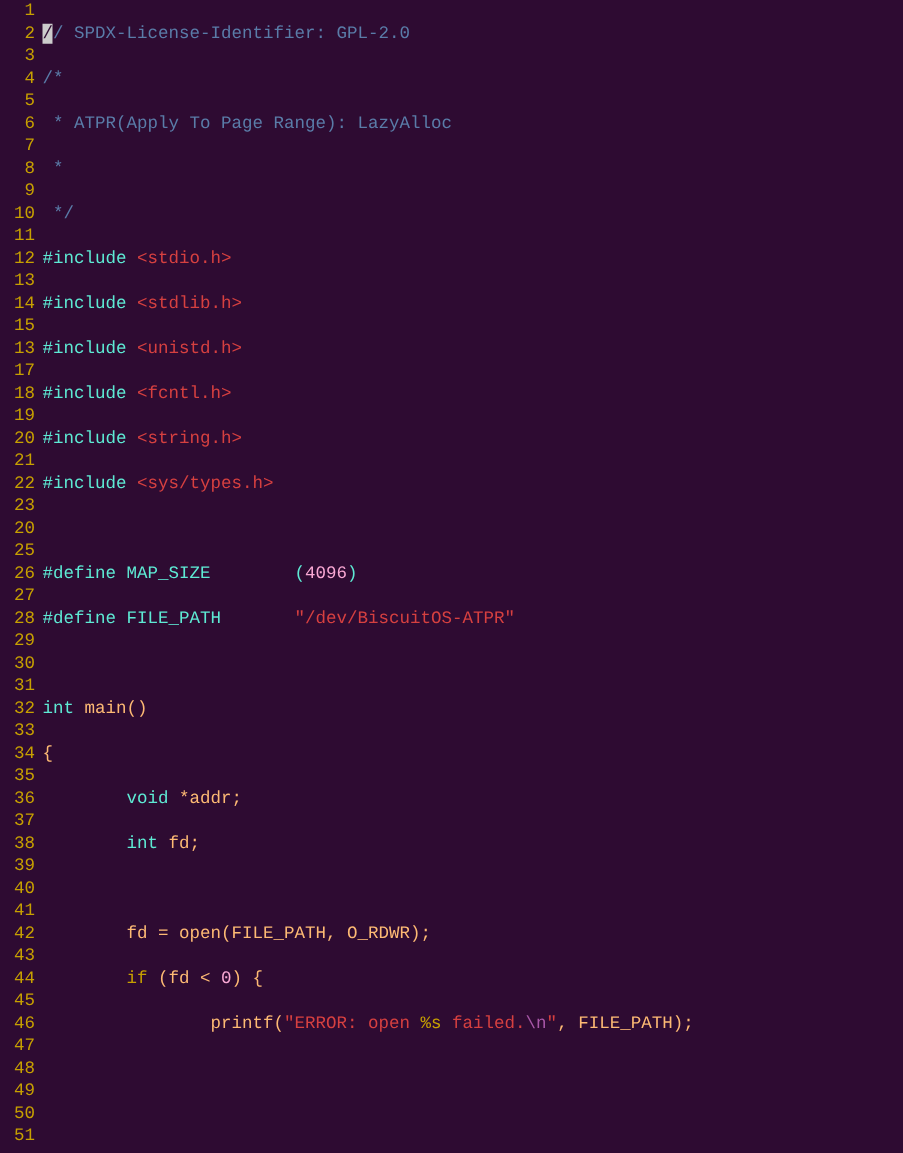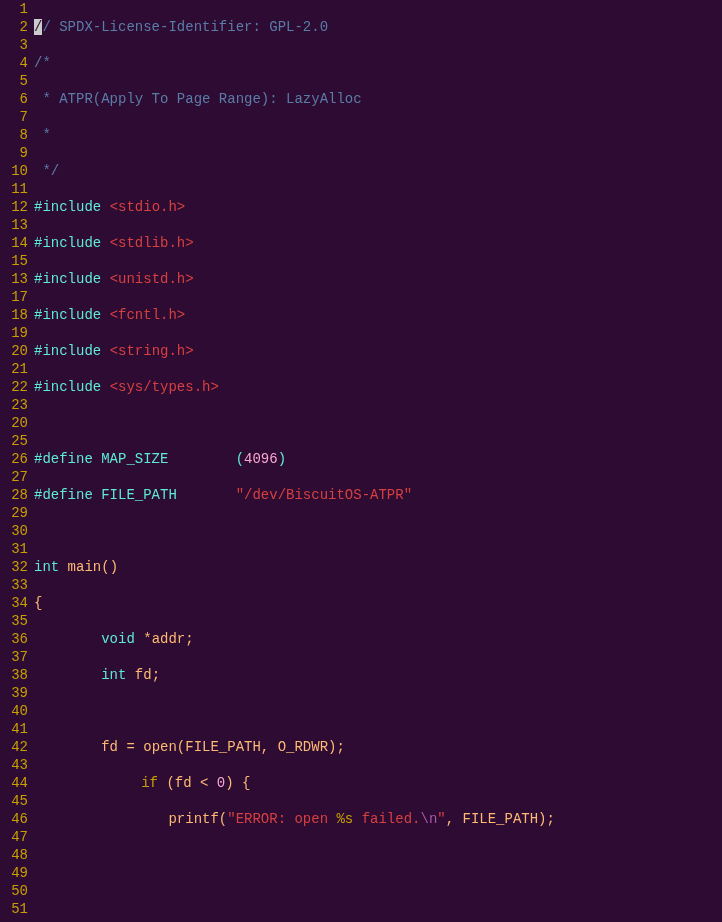--- a/index.html
+++ b/index.html
@@ -31,21 +31,21 @@
   .line { height: 18px; }
   .ln { height: 18px; }
   .cursor {
     background: #cccccc;
     color: #2e0b32;
   }
   .comment { color: #5a7ca8; }
   .preproc { color: #5eead4; }
   .header  { color: #d64040; }
   .type    { color: #5eead4; }
-  .keyword { color: #c7a000; margin-left: 40px; }
+  .keyword { color: #c7a000; }
   .number  { color: #f9a8d4; }
   .string  { color: #d64040; }
   .escape  { color: #a857a8; }
   .op      { color: #c7a000; }
   .ident   { color: #fdba74; }
 </style>
 </head>
 <body>
 
 <div class="editor">

